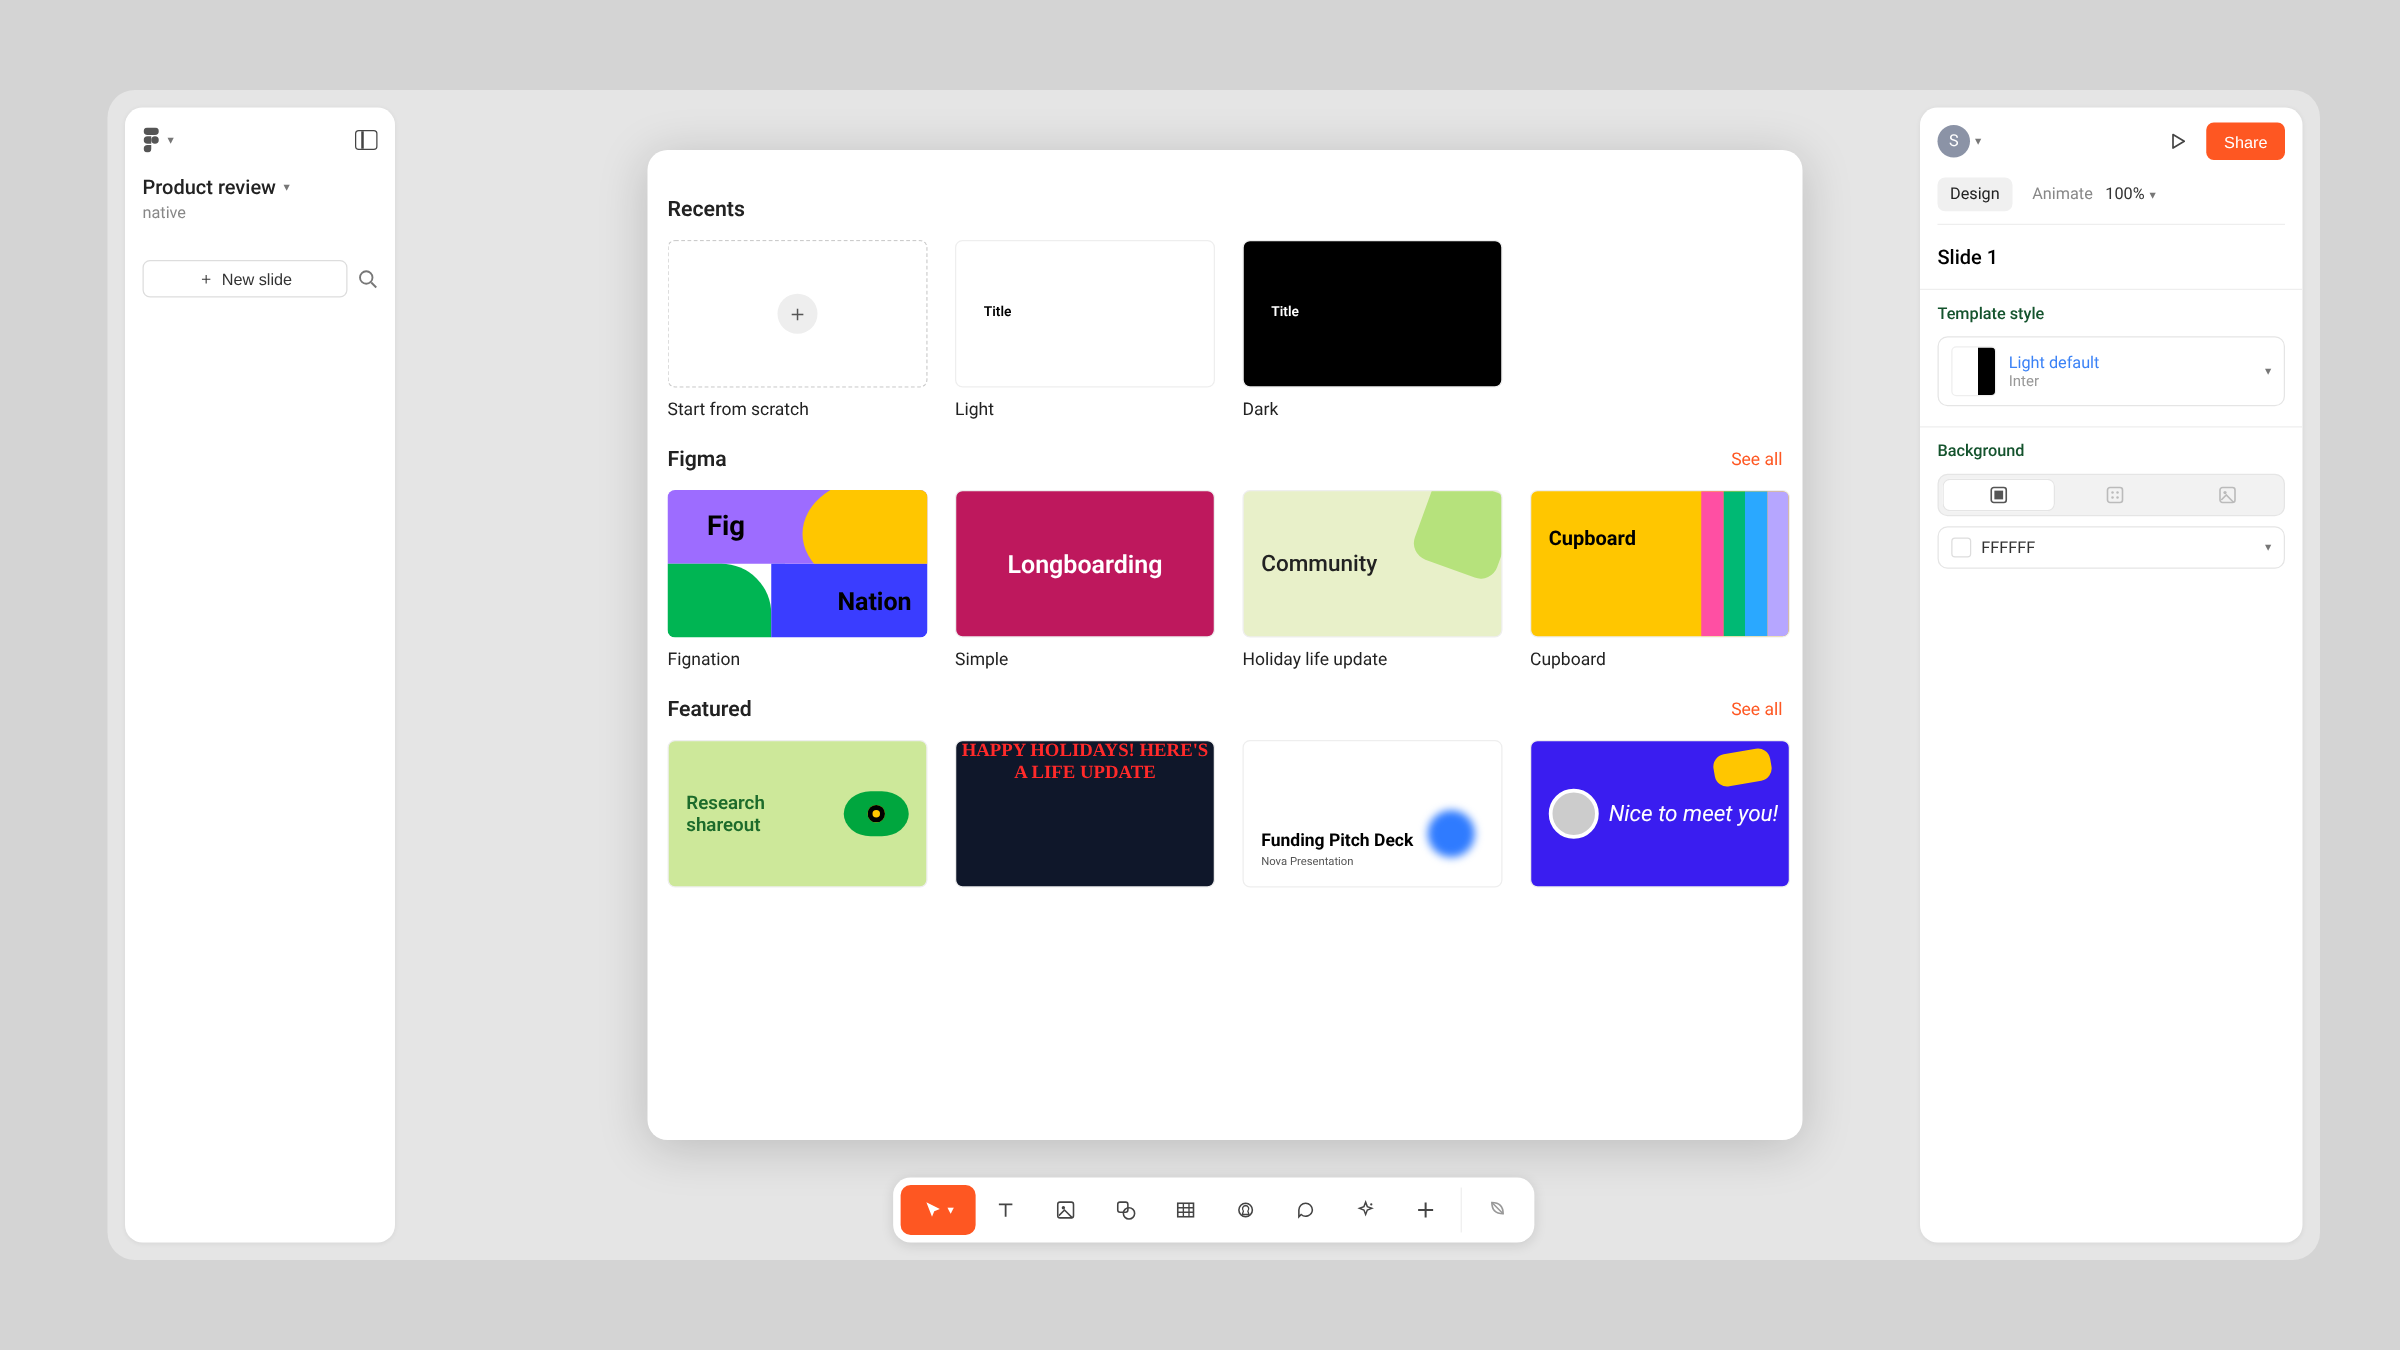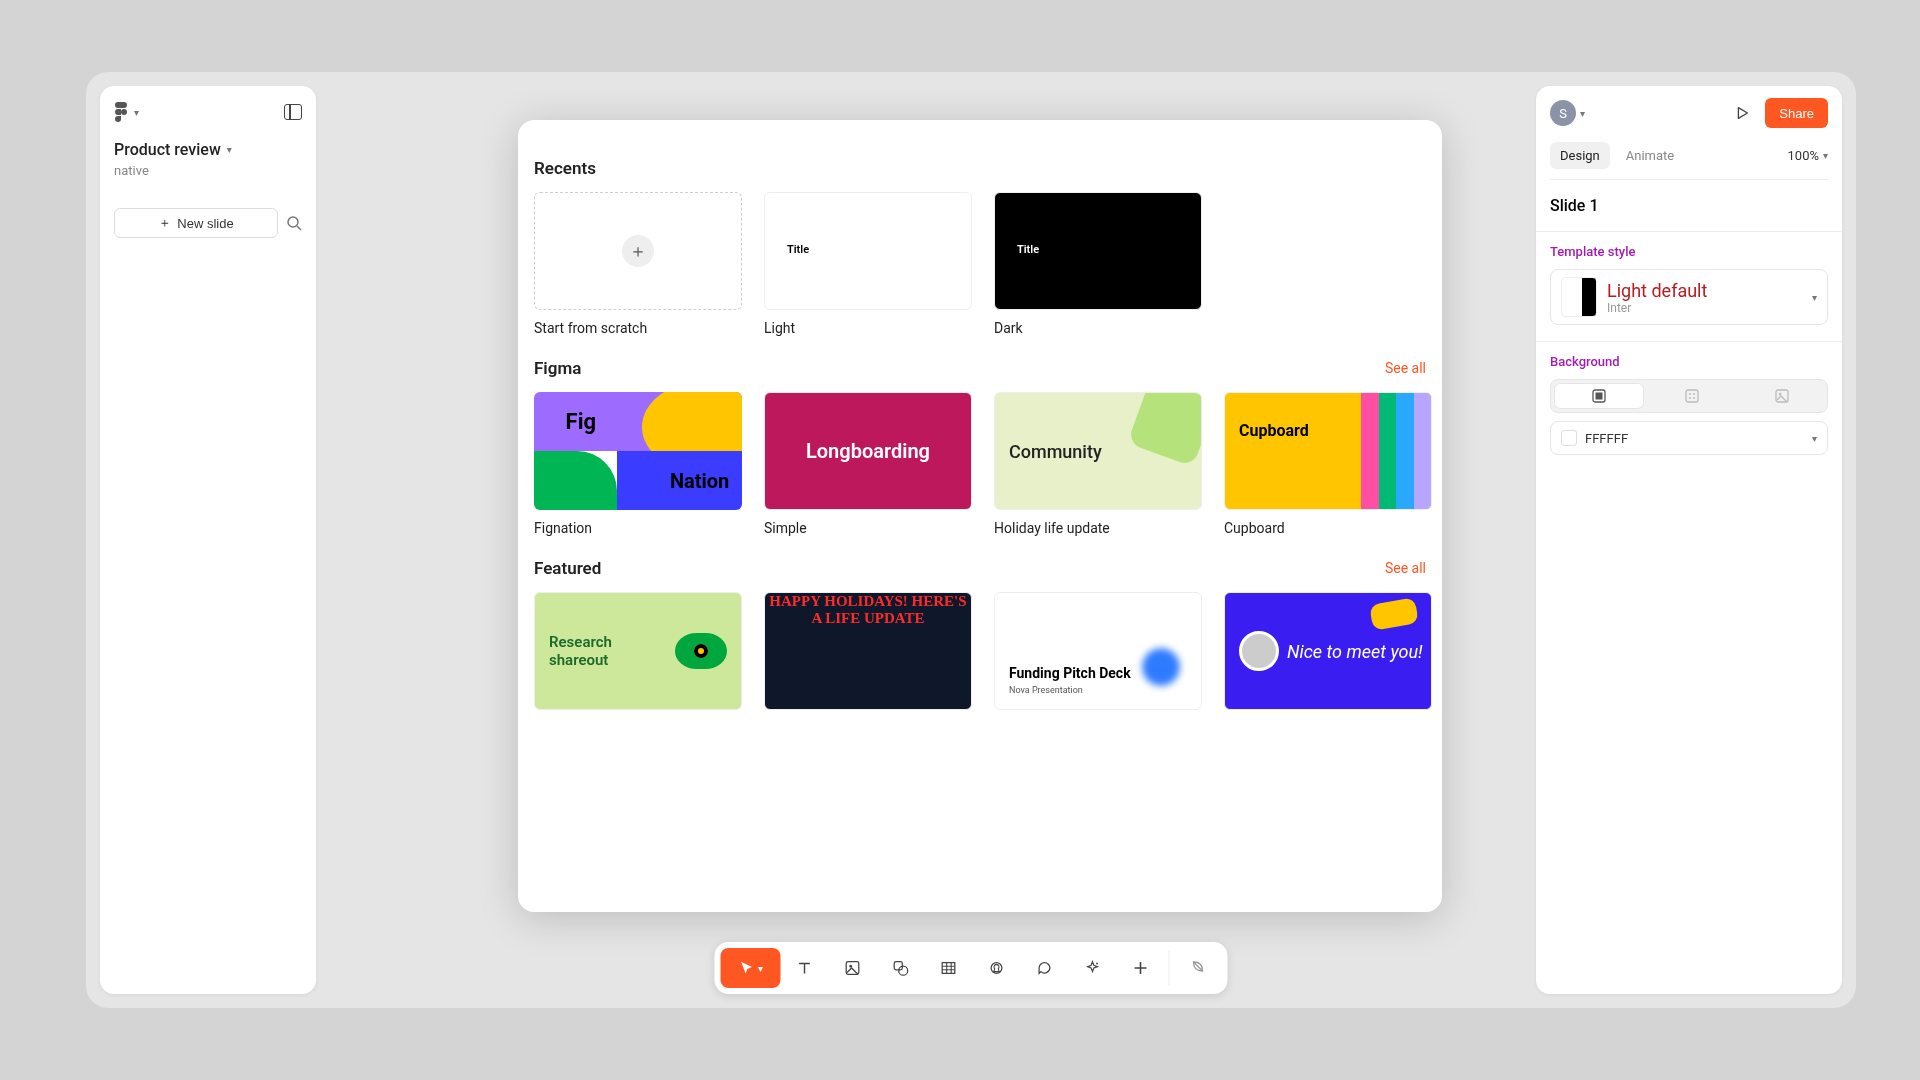--- a/index.html
+++ b/index.html
@@ -56,31 +56,31 @@
   border-radius:14px;
   box-shadow: 0 1px 4px rgba(0,0,0,0.06);
   padding: 12px 14px;
 }
 .rp-top { display:flex; align-items:center; justify-content:space-between;}
 .avatar { width:26px;height:26px;border-radius:50%; background:#8b93a6; color:#fff; display:flex; align-items:center; justify-content:center; font-size:13px;}
 .avatar-wrap{display:flex;align-items:center;gap:4px;}
 .share-btn { background:#fe5722; color:#fff; border:none; border-radius:6px; height:30px; padding:0 14px; font-size:13px; font-weight:500;}
 .rp-top-right{display:flex;align-items:center;gap:14px;}
 .present-icon{width:18px;height:18px;color:#444;}
-.tabs-row { display:flex; align-items:center; justify-content:space-between; margin-top:14px; padding-bottom:10px; border-bottom:1px solid #eee;}
+.tabs-row { display:flex; align-items:center; margin-top:14px; padding-bottom:10px; border-bottom:1px solid #eee;}
 .tabs-left{display:flex;gap:6px;}
 .tab { font-size:13px; padding:6px 10px; border-radius:6px; color:#888;}
 .tab.active { background:#f0f0f0; color:#222;}
 .zoom { font-size:13px; color:#333; display:flex; align-items:center; gap:4px;}
 .slide-title { font-size:16px; font-weight:500; margin:16px 0 10px;}
-.section-label { font-size:13px; font-weight:500; color:#a21caf; margin-top:10px;}
+.section-label { font-size:13px; font-weight:500; color:#14532d; margin-top:10px;}
 .style-box { border:1px solid #e5e5e5; border-radius:8px; height:56px; margin-top:10px; display:flex; align-items:center; padding:6px 10px; gap:10px;}
 .style-thumb { width:36px;height:40px; background:linear-gradient(to right,#fff 0 30%,#fff 30% 60%,#000 60% 100%); border:1px solid #eee; border-radius:4px;}
 .style-txt { flex:1; display:flex; flex-direction:column;}
-.style-name { font-size:18px; color:#b91c1c;}
+.style-name { font-size:13px; color:#3b82f6;}
 .style-font { font-size:12px; color:#999;}
 .bg-modes { display:flex; border:1px solid #e5e5e5; border-radius:8px; height:34px; margin-top:10px; overflow:hidden;}
 .bg-mode { flex:1; display:flex; align-items:center; justify-content:center; color:#999;}
 .bg-mode.active { background:#fff; box-shadow:inset 0 0 0 1px #e5e5e5; border-radius:6px; margin:3px;}
 .bg-modes { background:#f2f2f2; padding:0;}
 .color-row { border:1px solid #e5e5e5; border-radius:8px; height:34px; margin-top:8px; display:flex; align-items:center; padding:0 10px; gap:8px;}
 .color-swatch { width:16px;height:16px;border:1px solid #ddd; border-radius:3px; background:#fff;}
 .hr{border:none;border-top:1px solid #eee;margin:16px -14px 12px;}
 
 

